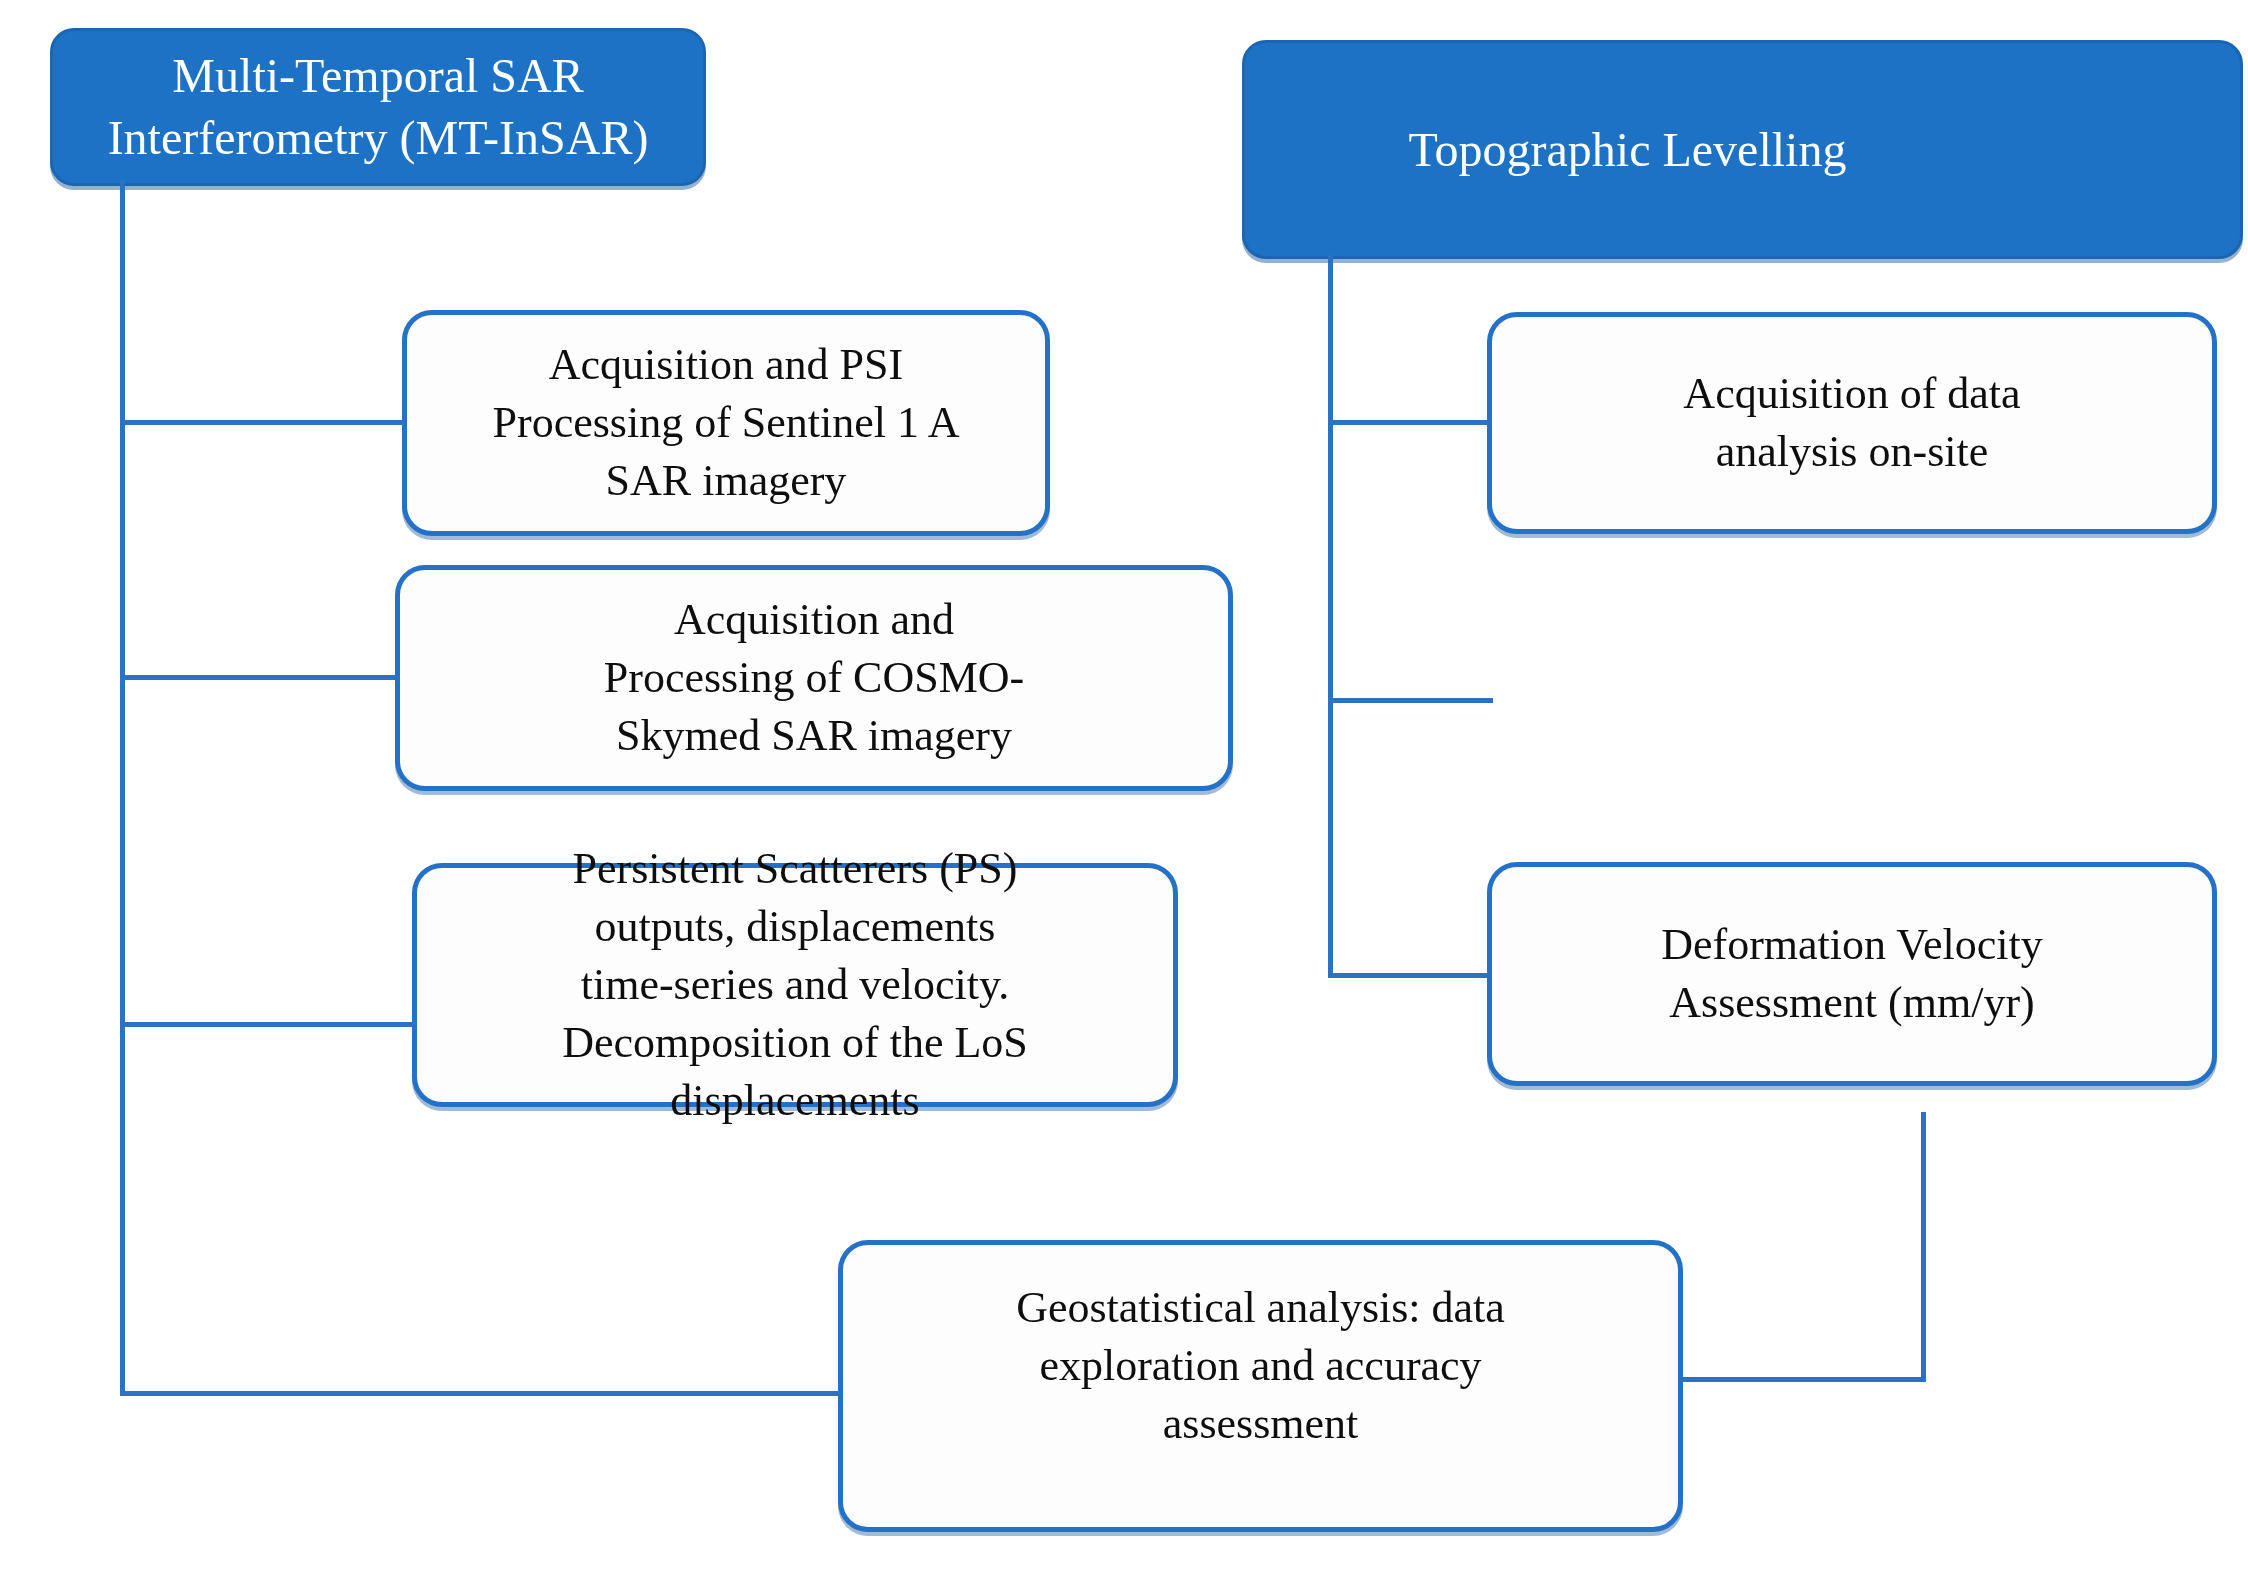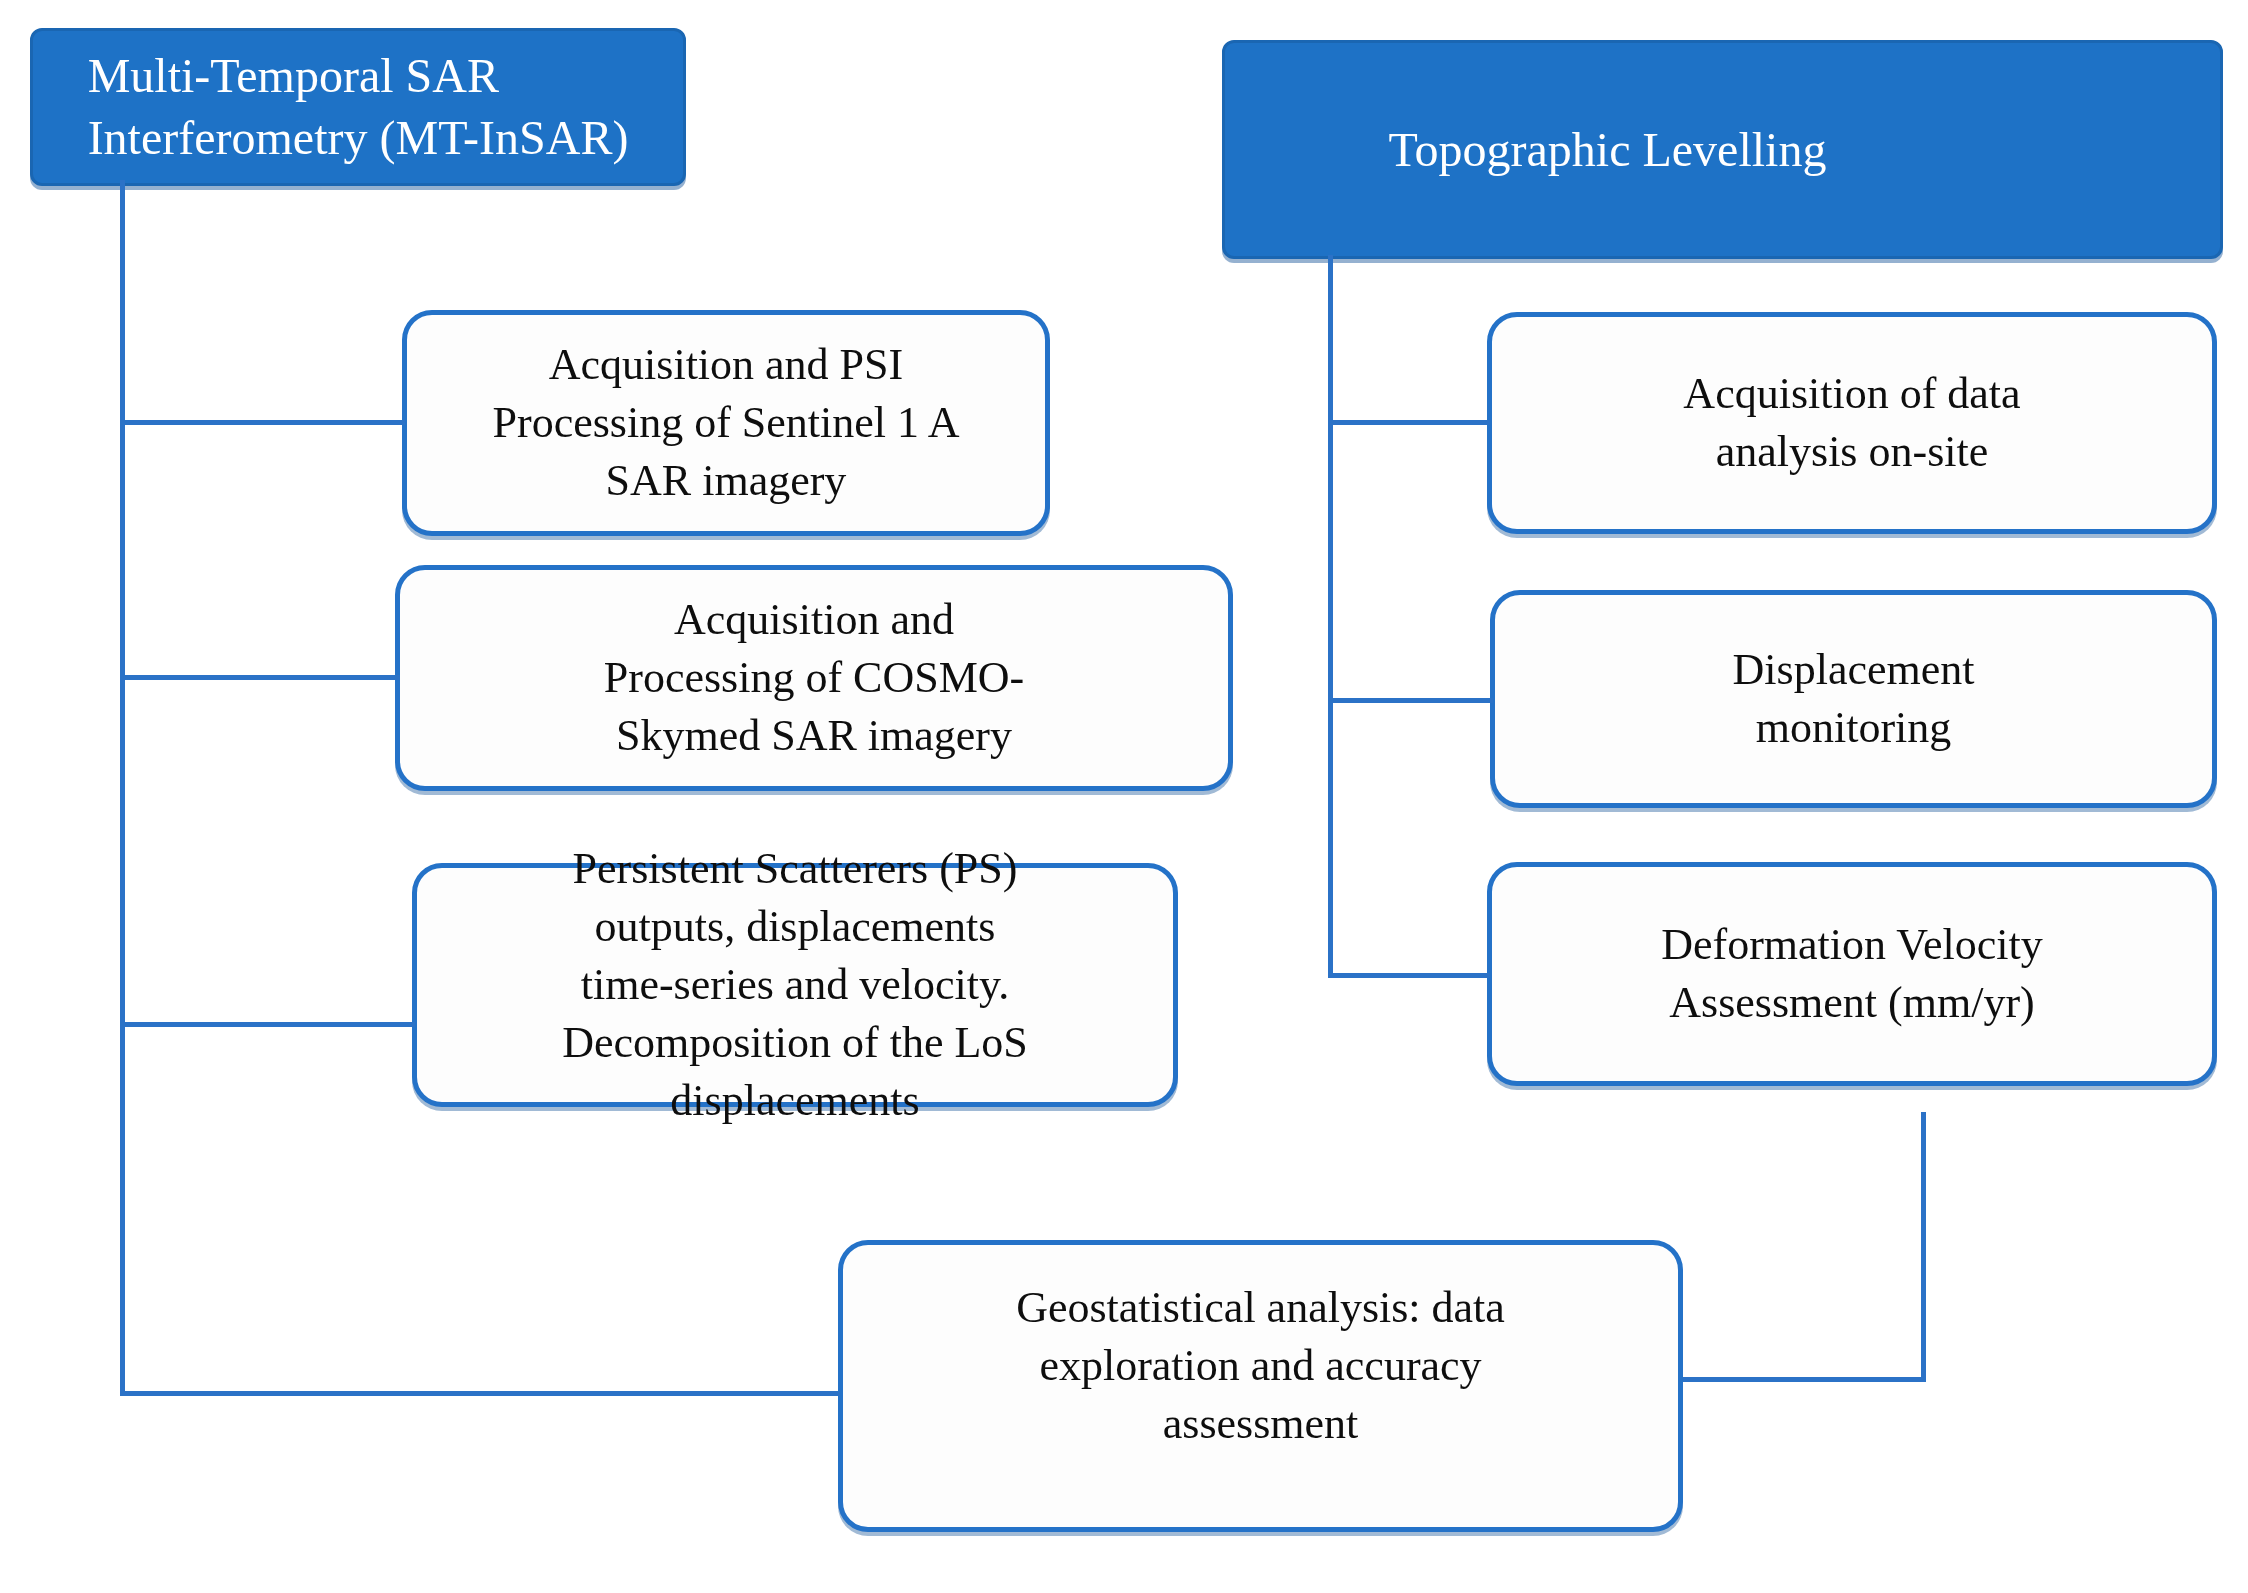--- a/index.html
+++ b/index.html
@@ -11,29 +11,30 @@
     font-family: "Liberation Serif", "DejaVu Serif", serif;
     overflow: hidden;
   }
 
   
   .hdr {
     position: absolute;
     display: flex;
     align-items: center;
     justify-content: center;
-    text-align: left;
+    text-align: center;
     white-space: pre-line;
     color: var(--header-text, #ffffff);
     background: var(--header-fill, #1e72c6);
     border: 3px solid var(--header-border, #1a66b2);
-    border-radius: 12px;
+    border-radius: 24px;
     font-size: 48px;
     line-height: 62px;
     box-shadow: 0 4px 0 rgba(21, 82, 150, 0.45);
+    margin-left: 20px;
   }
   .hdr-left  { left: 30px;   top: 28px; width: 650px; height: 152px; }
   .hdr-right { left: 1222px; top: 40px; width: 995px; height: 213px; padding-right: 0; }
   .hdr-right .hdr-text { transform: translateX(-115px); }
 
   
   .node {
     position: absolute;
     display: flex;
     align-items: center;
@@ -98,22 +99,20 @@
 
   <div class="node node-l3">Persistent Scatterers (PS)
 outputs, displacements
 time-series and velocity.
 Decomposition of the LoS
 displacements</div>
 
   <div class="node node-r1">Acquisition of data
 analysis on-site</div>
 
-  <div class="node node-r2">Displacement
-monitoring</div>
 
   <div class="node node-r3">Deformation Velocity
 Assessment (mm/yr)</div>
 
   <div class="node node-merge">Geostatistical analysis: data
 exploration and accuracy
 assessment</div>
 
   <div class="line v trunk-left"></div>
   <div class="line h branch-l1"></div>

